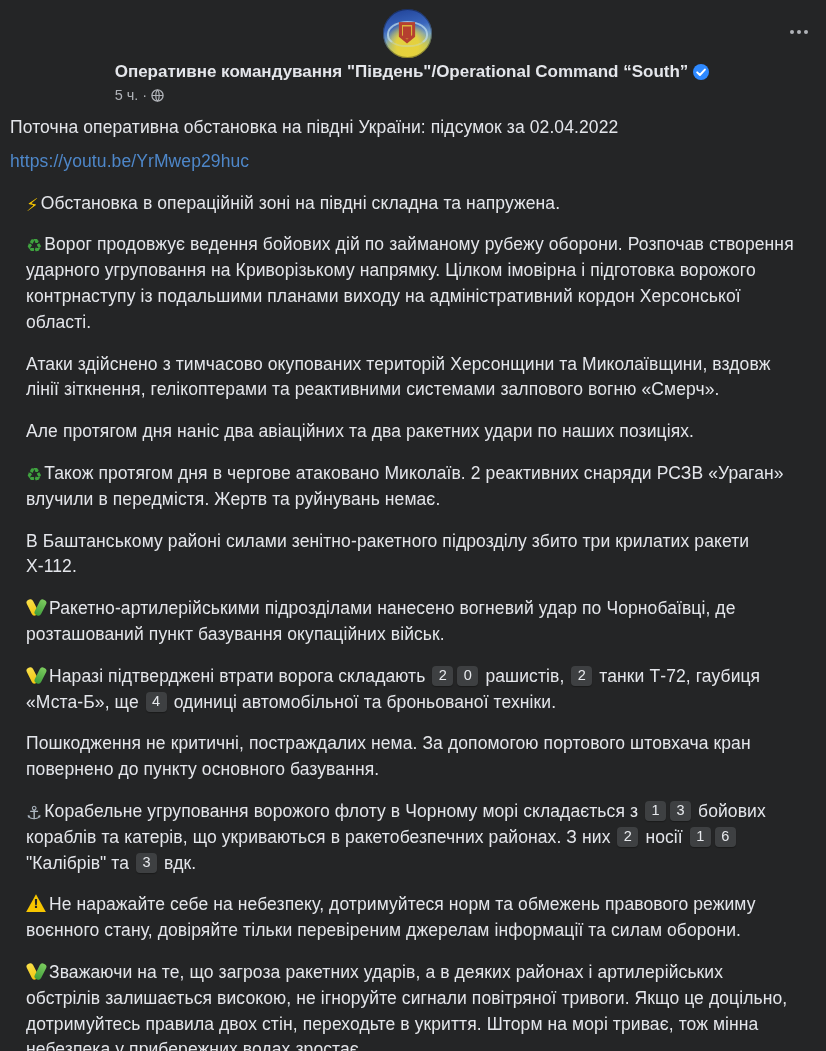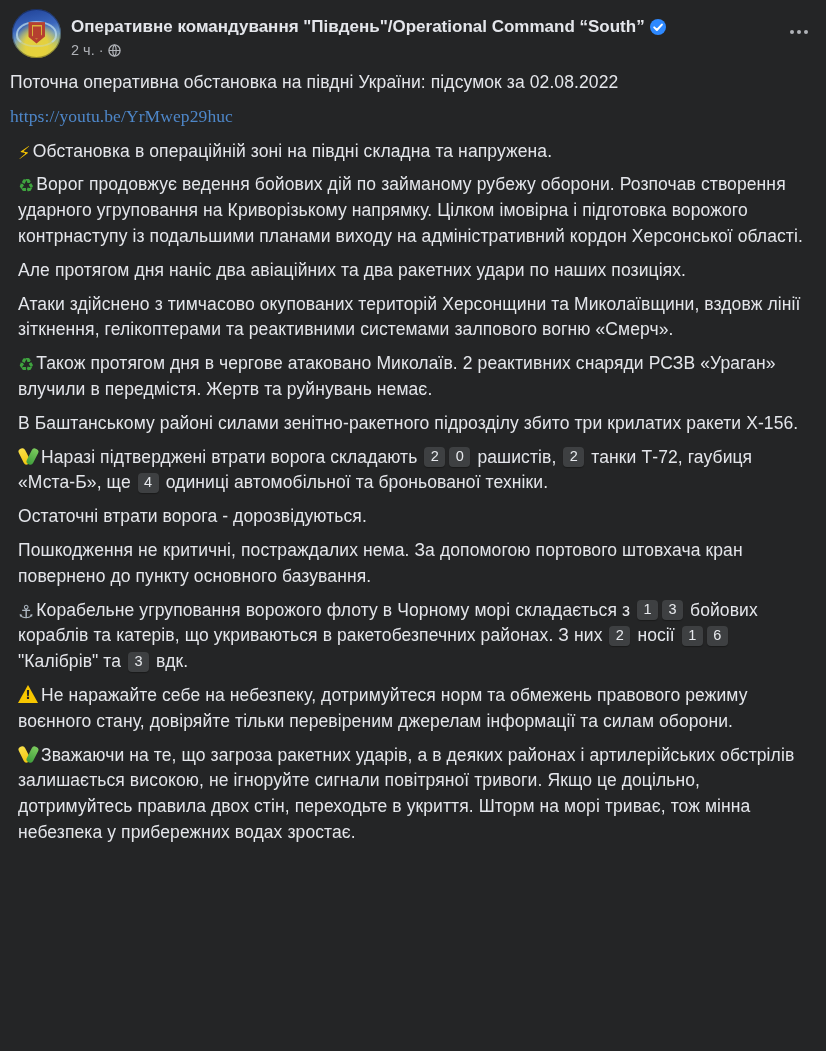--- a/index.html
+++ b/index.html
@@ -4,21 +4,21 @@
 <style>
   html,body{margin:0;padding:0;}
   body{
     width:826px;height:1051px;
     background:#242526;
     font-family:"Liberation Sans",sans-serif;
     color:#e4e6eb;
     overflow:hidden;
   }
   
-  .header{display:flex;align-items:flex-end;padding:9px 14px 0 12px;position:relative;}
+  .header{display:flex;align-items:center;padding:9px 14px 0 12px;position:relative;flex-direction:column;}
   .avatar{
     width:49px;height:49px;border-radius:50%;flex:0 0 49px;margin-right:10px;
     background:
       radial-gradient(circle at 50% 72%, rgba(232,210,58,.95) 0 26%, rgba(232,210,58,0) 52%),
       linear-gradient(168deg,#24479c 8%,#3a66be 38%,#6f9cc9 55%,#bcc75e 78%,#e3cf3f 100%);
     position:relative;box-shadow:inset 0 0 0 1px rgba(0,0,0,.35);
   }
   .avatar .shield{
     position:absolute;left:50%;top:50%;transform:translate(-50%,-54%);
     width:17px;height:22px;background:#b5402f;
@@ -38,23 +38,23 @@
   .name-row{display:flex;align-items:center;gap:5px;}
   .page-name{font-size:17px;font-weight:700;color:#e4e6eb;line-height:21px;white-space:nowrap;}
   .verified{width:16px;height:16px;flex:0 0 16px;}
   .sub-row{display:flex;align-items:center;gap:4px;margin-top:5px;color:#b0b3b8;font-size:14.5px;}
   .globe{width:13px;height:13px;}
   .menu-btn{position:absolute;right:16px;top:24px;display:flex;gap:3px;cursor:pointer;padding:6px 2px;}
   .menu-btn i{width:4px;height:4px;border-radius:50%;background:#b0b3b8;display:block;}
   
   .content{padding:0 10px 0 10px;font-size:17.5px;line-height:25.8px;letter-spacing:.1px;}
   .title-line{margin:12px 0 8px;}
-  .link-line{margin:0 0 9px;font-family:Liberation Serif, serif;}
+  .link-line{margin:0 0 9px;}
   .link-line a{color:#4e87c9;text-decoration:none;}
-  .body-line{margin:8px;}
+  .body-line{margin:16px;}
   
   .keycap{
     display:inline-block;background:#3e4042;color:#e8eaee;border-radius:4px;
     min-width:11px;padding:2px 5px 3px;margin:0 2px;text-align:center;
     font-size:14.5px;line-height:15px;vertical-align:1.5px;
     box-shadow:0 1px 1px rgba(0,0,0,.3);
   }
   
   .pi{display:inline-block;font-family:"DejaVu Sans",sans-serif;font-size:18px;line-height:1;
       vertical-align:-2px;margin-right:2px;}
@@ -97,47 +97,47 @@
   </div>
   <div class="head-text">
     <div class="name-row">
       <span class="page-name">Оперативне командування "Південь"/Operational Command “South”</span>
       <svg class="verified" viewBox="0 0 16 16">
         <circle cx="8" cy="8" r="8" fill="#2e89ff"></circle>
         <path d="M4.2 8.4 L6.9 11 L11.9 5.6" stroke="#ffffff" stroke-width="2" fill="none" stroke-linecap="round" stroke-linejoin="round"></path>
       </svg>
     </div>
     <div class="sub-row">
-      <span>2 ч.</span>
+      <span>5 ч.</span>
       <span>·</span>
       <svg class="globe" viewBox="0 0 14 14">
         <circle cx="7" cy="7" r="6" fill="none" stroke="#b0b3b8" stroke-width="1.4"></circle>
         <path d="M1 7 H13 M7 1 C4.6 3 4.6 11 7 13 M7 1 C9.4 3 9.4 11 7 13" fill="none" stroke="#b0b3b8" stroke-width="1.2"></path>
       </svg>
     </div>
   </div>
   <div class="menu-btn">
     <i></i>
     <i></i>
     <i></i>
   </div>
 </div>
 
 <div class="content">
-  <p class="title-line">Поточна оперативна обстановка на півдні України: підсумок за 02.08.2022</p>
+  <p class="title-line">Поточна оперативна обстановка на півдні України: підсумок за 02.04.2022</p>
   <p class="link-line">
     <a href="#" title="https://youtu.be/YrMwep29huc">https://youtu.be/YrMwep29huc</a>
   </p>
   <div>
       <p class="body-line"><span class="pi pi-lightning-icon" style="color: rgb(247, 198, 0);">⚡</span>Обстановка в операційній зоні на півдні складна та напружена.</p>
       <p class="body-line"><span class="pi pi-recycle-icon" style="color: rgb(63, 163, 63);">♻</span>Ворог продовжує ведення бойових дій по займаному рубежу оборони. Розпочав створення ударного угруповання на Криворізькому напрямку. Цілком імовірна і підготовка ворожого контрнаступу із подальшими планами виходу на адміністративний кордон Херсонської області.</p>
+      <p class="body-line">Атаки здійснено з тимчасово окупованих територій Херсонщини та Миколаївщини, вздовж лінії зіткнення, гелікоптерами та реактивними системами залпового вогню «Смерч».</p>
       <p class="body-line">Але протягом дня наніс два авіаційних та два ракетних удари по наших позиціях.</p>
-      <p class="body-line">Атаки здійснено з тимчасово окупованих територій Херсонщини та Миколаївщини, вздовж лінії зіткнення, гелікоптерами та реактивними системами залпового вогню «Смерч».</p>
       <p class="body-line"><span class="pi pi-recycle-icon" style="color: rgb(63, 163, 63);">♻</span>Також протягом дня в чергове атаковано Миколаїв. 2 реактивних снаряди РСЗВ «Ураган» влучили в передмістя. Жертв та руйнувань немає.</p>
-      <p class="body-line">В Баштанському районі силами зенітно-ракетного підрозділу збито три крилатих ракети Х-156.</p>
+      <p class="body-line">В Баштанському районі силами зенітно-ракетного підрозділу збито три крилатих ракети Х-112.</p>
+      <p class="body-line"><span class="pi pi-beginner-icon"></span>Ракетно-артилерійськими підрозділами нанесено вогневий удар по Чорнобаївці, де розташований пункт базування окупаційних військ.</p>
       <p class="body-line"><span class="pi pi-beginner-icon"></span>Наразі підтверджені втрати ворога складають <span class="keycap">2</span><span class="keycap">0</span> рашистів, <span class="keycap">2</span> танки Т-72, гаубиця «Мста-Б», ще <span class="keycap">4</span> одиниці автомобільної та броньованої техніки.</p>
-      <p class="body-line">Остаточні втрати ворога - дорозвідуються.</p>
       <p class="body-line">Пошкодження не критичні, постраждалих нема. За допомогою портового штовхача кран повернено до пункту основного базування.</p>
       <p class="body-line"><span class="pi pi-anchor-icon" style="color: rgb(174, 184, 194);">⚓</span>Корабельне угруповання ворожого флоту в Чорному морі складається з <span class="keycap">1</span><span class="keycap">3</span> бойових кораблів та катерів, що укриваються в ракетобезпечних районах. З них <span class="keycap">2</span> носії <span class="keycap">1</span><span class="keycap">6</span> "Калібрів" та <span class="keycap">3</span> вдк.</p>
       <p class="body-line"><span class="pi pi-warning-icon"></span>Не наражайте себе на небезпеку, дотримуйтеся норм та обмежень правового режиму воєнного стану, довіряйте тільки перевіреним джерелам інформації та силам оборони.</p>
       <p class="body-line"><span class="pi pi-beginner-icon"></span>Зважаючи на те, що загроза ракетних ударів, а в деяких районах і артилерійських обстрілів залишається високою, не ігноруйте сигнали повітряної тривоги. Якщо це доцільно, дотримуйтесь правила двох стін, переходьте в укриття. Шторм на морі триває, тож мінна небезпека у прибережних водах зростає.</p>
     </div>
 </div>
 
 </body></html>

